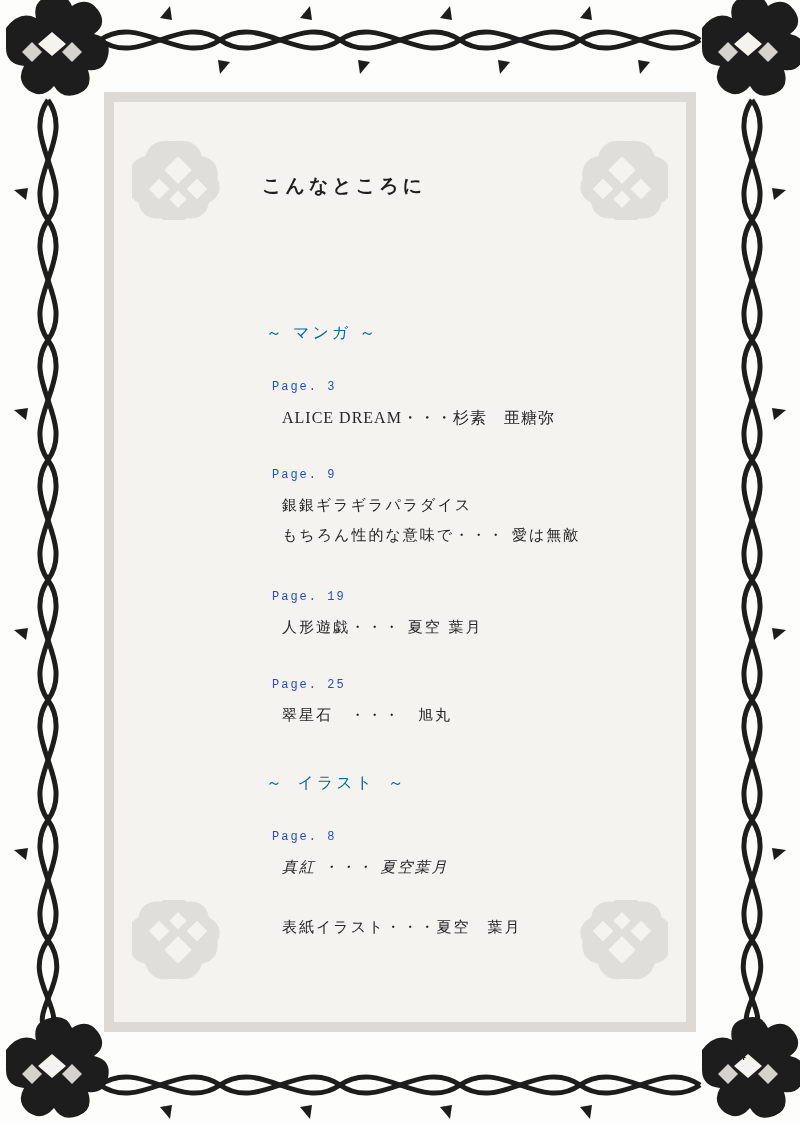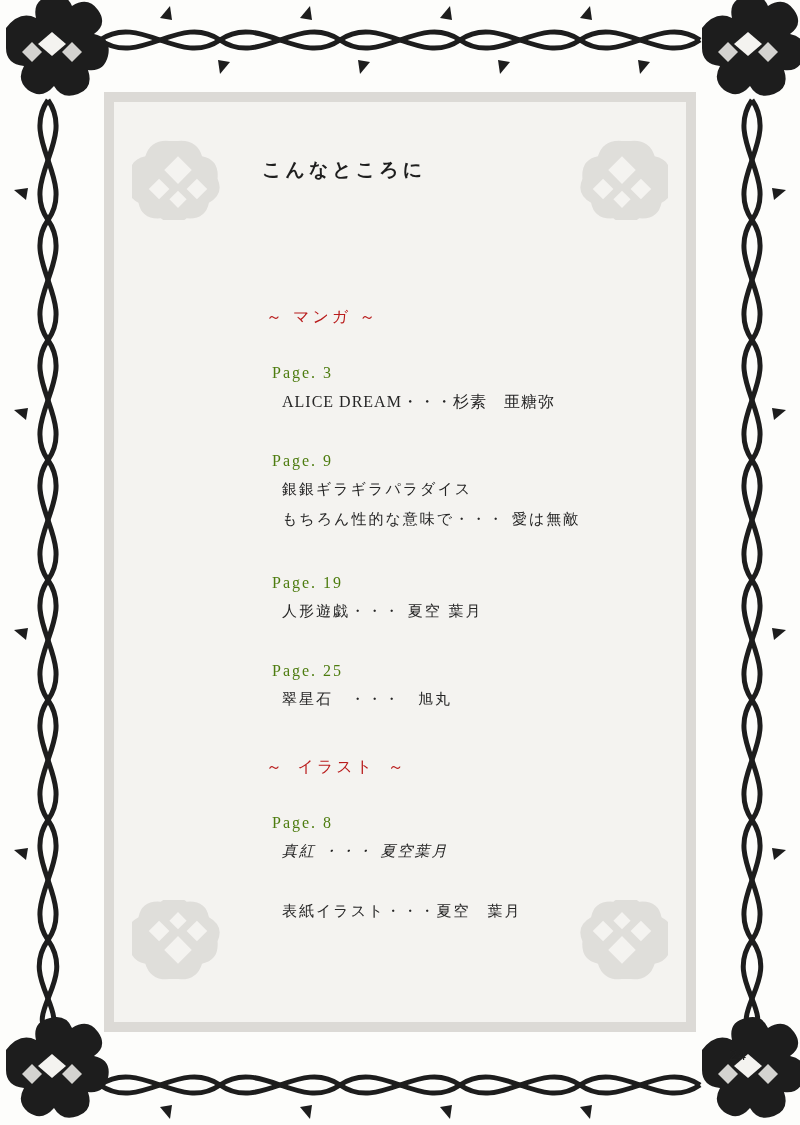--- a/index.html
+++ b/index.html
@@ -55,21 +55,21 @@
     opacity: 0.55;
   }
   .panel-rose.tl { left: 18px; top: 32px; }
   .panel-rose.tr { right: 18px; top: 32px; transform: scaleX(-1); }
   .panel-rose.bl { left: 18px; bottom: 36px; transform: scaleY(-1); }
   .panel-rose.br { right: 18px; bottom: 36px; transform: scale(-1,-1); }
 
   
   .content {
     position: absolute;
-    left: 0; top: 0;
+    left: 0; top: 16px;
     width: 100%;
     height: 100%;
   }
 
   .kicker {
     position: absolute;
     left: 148px;
     top: 55px;
     font-size: 19px;
     letter-spacing: 4px;
@@ -87,34 +87,34 @@
     letter-spacing: 46px;
     color: #171717;
     font-family: "DejaVu Sans", sans-serif;
   }
 
   .section-label {
     position: absolute;
     left: 152px;
     font-size: 16px;
     letter-spacing: 3px;
-    color: #b91c1c;
+    color: #0369a1;
     font-family: "DejaVu Sans", sans-serif;
   }
   .section-manga { top: 205px; }
   .section-illust { top: 655px; font-family: Liberation Mono, monospace; }
 
   .entry { position: absolute; left: 0; width: 100%; }
   .entry .page-no {
     position: absolute;
     left: 158px;
-    font-size: 16px;
+    font-size: 12px;
     letter-spacing: 2px;
-    color: #4d7c0f;
-    font-family: Liberation Serif, serif;
+    color: #1d4ed8;
+    font-family: Liberation Mono, monospace;
   }
   .entry .line {
     position: absolute;
     left: 168px;
     font-size: 15px;
     letter-spacing: 2px;
     color: #262626;
     font-family: "DejaVu Sans", sans-serif;
     white-space: nowrap;
   }

